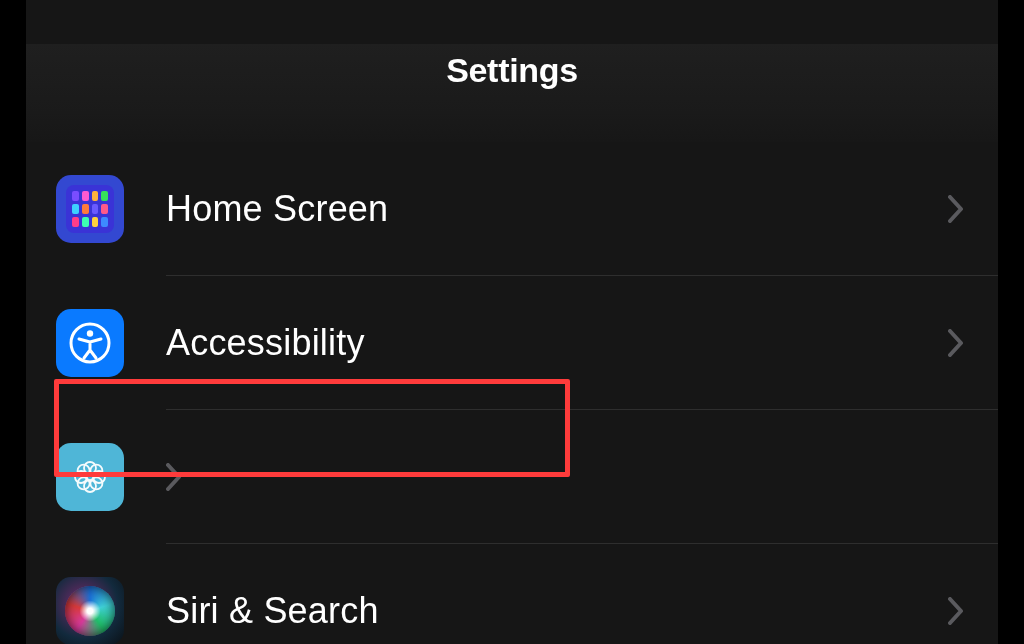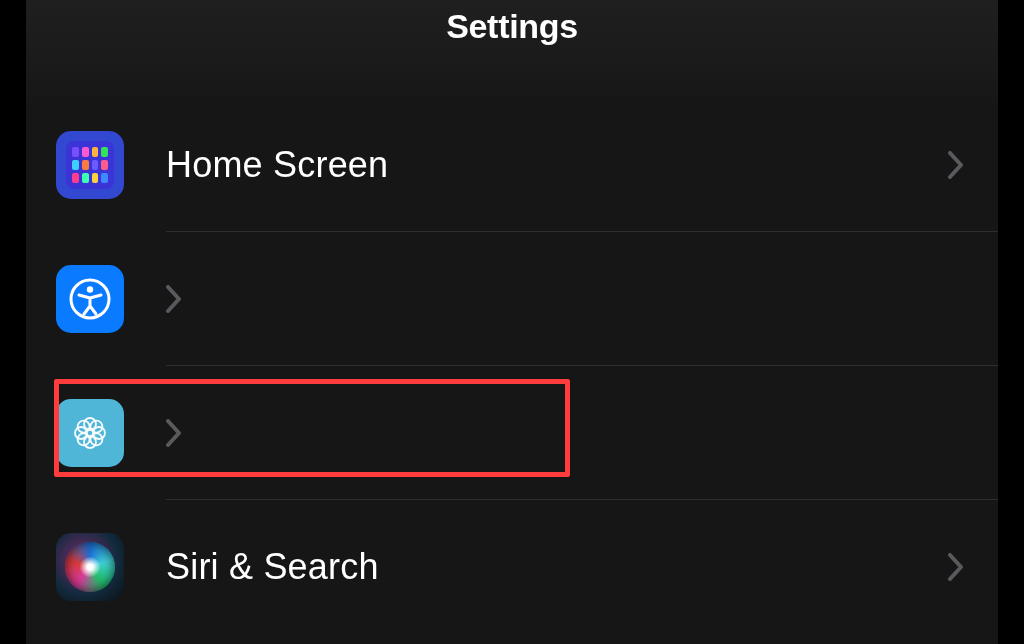--- a/index.html
+++ b/index.html
@@ -17,20 +17,21 @@
       background: #161616;
       position: relative;
     }
     .header {
       height: 98px;
       display: flex;
       align-items: flex-start;
       justify-content: center;
       background: linear-gradient(180deg, #1f1f1f 0%, #1a1a1a 70%, #171717 100%);
       padding-top: 7px;
+      margin-top: 44px;
     }
     .header-title {
       font-size: 34px;
       font-weight: 600;
       letter-spacing: -0.3px;
       color: #fff;
     }
     .list {
       padding-left: 30px;
       padding-right: 20px;
@@ -149,20 +150,21 @@
     </div>
 
     <div class="row">
       <div class="icon-wrap ic-accessibility">
         <svg width="46" height="46" viewBox="0 0 46 46">
           <circle cx="23" cy="23" r="19" fill="none" stroke="#fff" stroke-width="3"></circle>
           <circle cx="23" cy="13.5" r="3.2" fill="#fff"></circle>
           <path d="M12 19 L23 22 L34 19 M23 22 L23 30 M23 30 L17 38 M23 30 L29 38" stroke="#fff" stroke-width="3" stroke-linecap="round" stroke-linejoin="round" fill="none"></path>
         </svg>
       </div>
+      <div class="label">Accessibility</div>
       <div class="chevron">
         <svg width="16" height="28" viewBox="0 0 16 28">
             <path d="M2 2 L13 14 L2 26" stroke="#5a5a5e" stroke-width="4" fill="none" stroke-linecap="round" stroke-linejoin="round"></path>
           </svg>
       </div>
       <div class="sep"></div>
     </div>
 
     <div class="row">
       <div class="icon-wrap ic-wallpaper">

